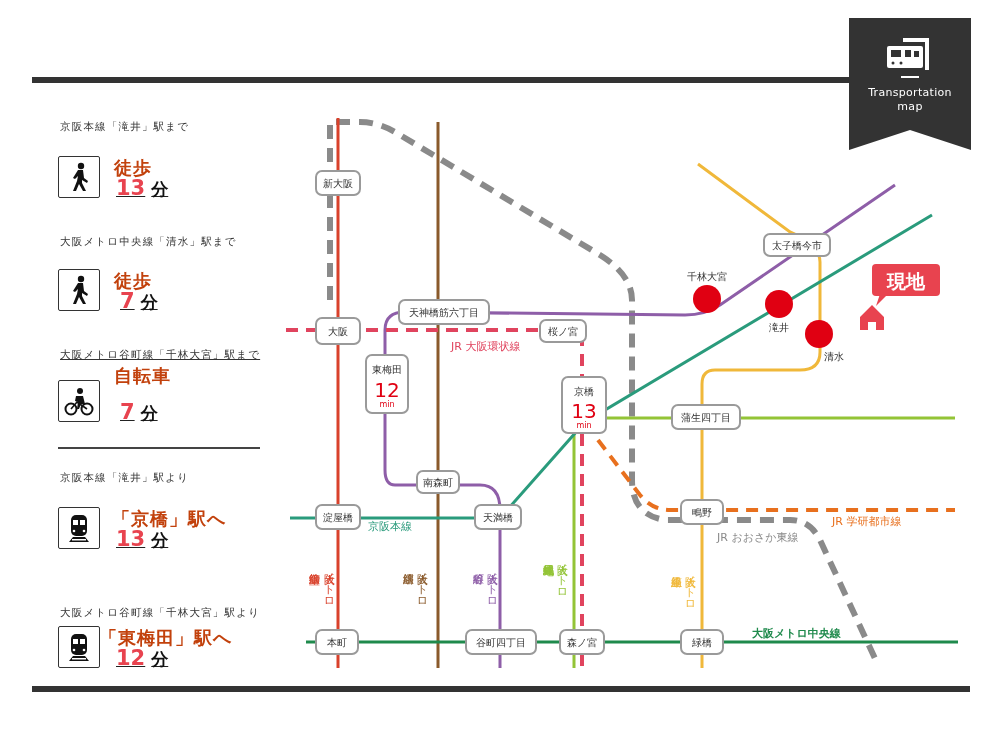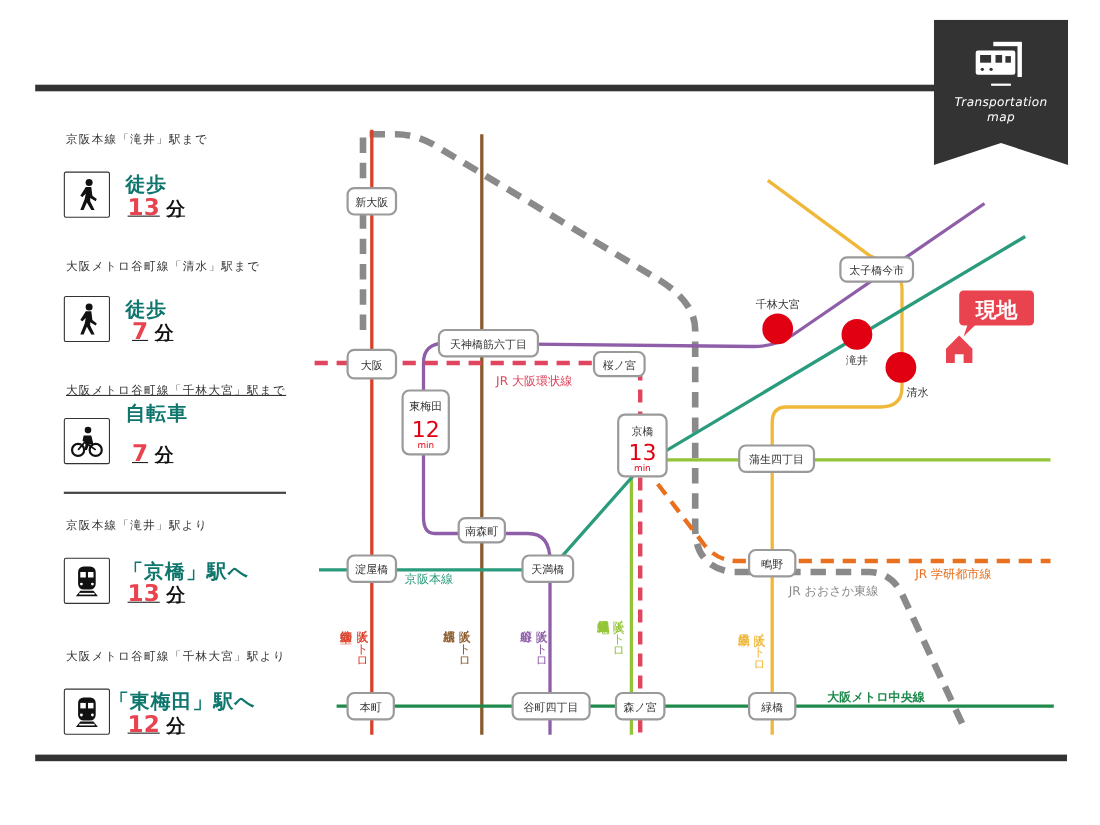--- a/index.html
+++ b/index.html
@@ -3,26 +3,26 @@
 <meta charset="utf-8">
 <style>
   html, body { margin:0; padding:0; background:#ffffff; }
   body { width:1000px; height:750px; position:relative; overflow:hidden;
          font-family:"DejaVu Sans", "Liberation Sans", sans-serif; color:#222; }
   .bar-top { position:absolute; left:32px; top:77px; width:938px; height:6px; background:#333333; }
   .bar-bottom { position:absolute; left:32px; top:686px; width:938px; height:6px; background:#333333; }
   .badge { position:absolute; left:849px; top:18px; width:122px; height:132px; }
   .badge svg { position:absolute; left:0; top:0; }
   .badge-text { position:absolute; left:0; top:68px; width:122px; text-align:center;
-                color:#fff; font-size:11px; line-height:14px; letter-spacing:0.3px;font-style:italic; }
+                color:#fff; font-size:11px; line-height:14px; letter-spacing:0.3px; }
   .route { position:absolute; left:58px; }
   .route .cap { position:absolute; left:2px; font-size:10.5px; letter-spacing:1.2px; color:#333; white-space:nowrap; }
   .route .box { position:absolute; left:0; width:42px; height:42px; border:1.5px solid #333; border-radius:2px; box-sizing:border-box; background:#fff; }
   .route .box svg { position:absolute; left:4px; top:4px; }
-  .route .mode { position:absolute; left:56px; font-size:18px; font-weight:bold; color:#0f766e; white-space:nowrap; letter-spacing:1px; }
+  .route .mode { position:absolute; left:56px; font-size:18px; font-weight:bold; color:#c2410c; white-space:nowrap; letter-spacing:1px; }
   .route .time { position:absolute; left:58px; white-space:nowrap;text-decoration:underline; }
   .route .num { font-size:21px; font-weight:bold; color:#e8434f; }
   .route .unit { font-size:17px; font-weight:bold; color:#111; margin-left:6px; }
   .divider { position:absolute; left:58px; top:447px; width:202px; height:2px; background:#444; }
   #map { position:absolute; left:0; top:0; }
   .st { font-size:10px; fill:#333; }
   .lbl { font-size:11px; }
 </style>
 </head>
 <body>
@@ -57,21 +57,21 @@
     <svg width="32" height="32" viewBox="0 0 32 32">
         <circle cx="18" cy="5" r="3.2" fill="#111"></circle>
         <path d="M15 9 L20 9 L21 17 L25 20 L24 22 L19 19 L19 22 L23 30 L20 30 L16 23 L13 30 L10 30 L14 20 L15 15 L12 18 L10 17 Z" fill="#111"></path>
       </svg>
   </div>
   <div class="mode" style="top:36px;">徒歩</div>
   <div class="time" style="top:56px;"><span class="num">13</span><span class="unit">分</span></div>
 </div>
 
 <div class="route" style="top:235px;">
-  <div class="cap" style="top:0;">大阪メトロ谷町線「清水」駅まで</div>
+  <div class="cap" style="top:0;">大阪メトロ中央線「清水」駅まで</div>
   <div class="box" style="top:34px;">
     <svg width="32" height="32" viewBox="0 0 32 32">
         <circle cx="18" cy="5" r="3.2" fill="#111"></circle>
         <path d="M15 9 L20 9 L21 17 L25 20 L24 22 L19 19 L19 22 L23 30 L20 30 L16 23 L13 30 L10 30 L14 20 L15 15 L12 18 L10 17 Z" fill="#111"></path>
       </svg>
   </div>
   <div class="mode" style="top:34px;">徒歩</div>
   <div class="time" style="top:54px; left:62px;"><span class="num">7</span><span class="unit">分</span></div>
 </div>
 
@@ -103,21 +103,21 @@
         <circle cx="21" cy="19" r="1.3" fill="#fff"></circle>
         <path d="M10 25 L22 25 L26 30 L6 30 Z" fill="#111"></path>
         <rect x="9" y="27" width="14" height="1.5" fill="#fff"></rect>
       </svg>
   </div>
   <div class="mode" style="top:36px; left:54px;">「京橋」駅へ</div>
   <div class="time" style="top:56px; left:58px;"><span class="num">13</span><span class="unit">分</span></div>
 </div>
 
 <div class="route" style="top:590px;">
-  <div class="cap" style="top:0;">大阪メトロ谷町線「千林大宮」駅より</div>
+  <div class="cap" style="top:16px;">大阪メトロ谷町線「千林大宮」駅より</div>
   <div class="box" style="top:36px;">
     <svg width="32" height="32" viewBox="0 0 32 32">
         <rect x="8" y="3" width="16" height="21" rx="5" fill="#111"></rect>
         <rect x="10" y="8" width="5" height="5" fill="#fff"></rect>
         <rect x="17" y="8" width="5" height="5" fill="#fff"></rect>
         <circle cx="11" cy="19" r="1.3" fill="#fff"></circle>
         <circle cx="21" cy="19" r="1.3" fill="#fff"></circle>
         <path d="M10 25 L22 25 L26 30 L6 30 Z" fill="#111"></path>
         <rect x="9" y="27" width="14" height="1.5" fill="#fff"></rect>
       </svg>

